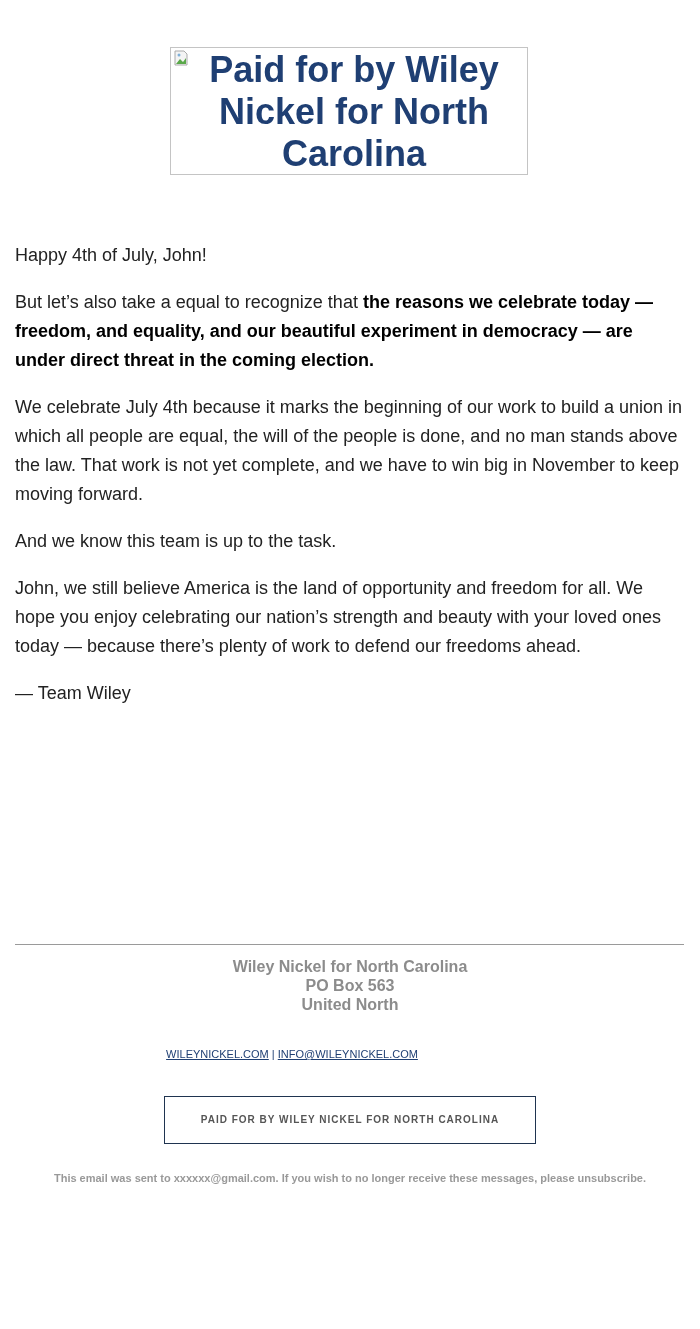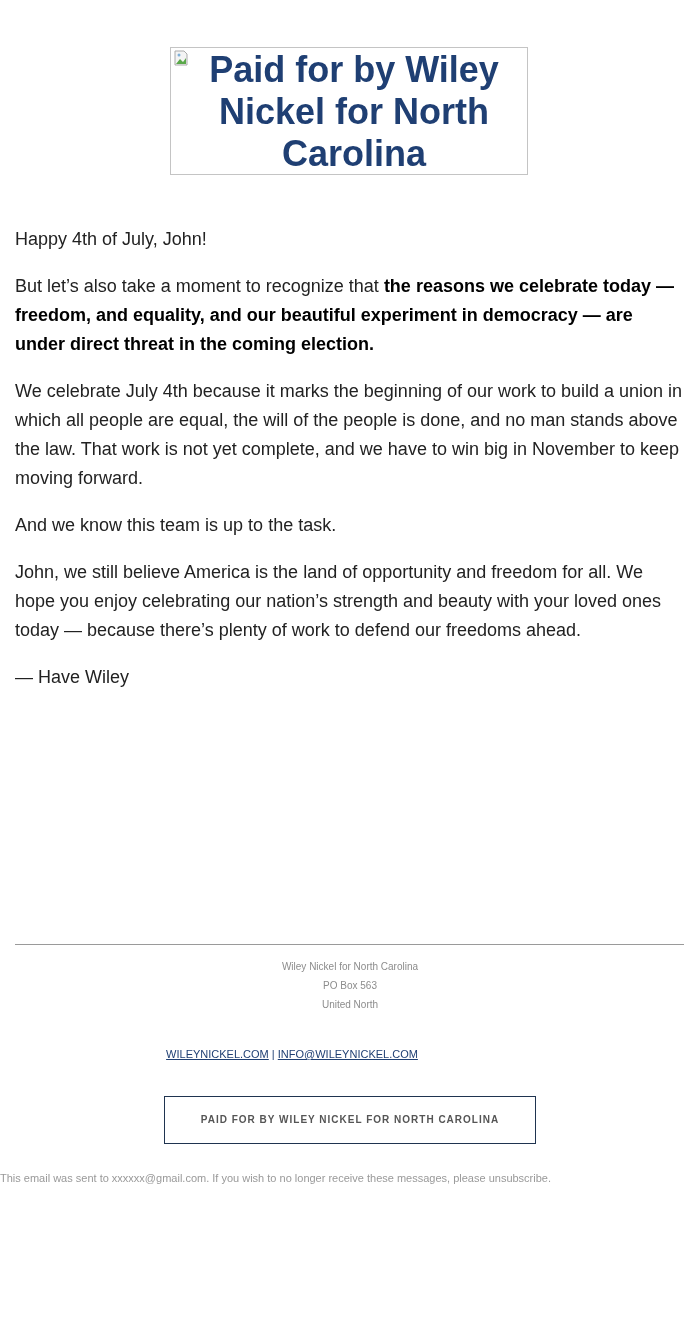--- a/index.html
+++ b/index.html
@@ -7,52 +7,52 @@
     .header-img {
       position: absolute; left: 170px; top: 47px; width: 358px; height: 128px;
       border: 1px solid #c4c4c4; box-sizing: border-box; text-align: center;
     }
     .broken-icon { position: absolute; left: 3px; top: 2px; width: 16px; height: 16px; }
     .header-alt {
       display: block; color: #1f3f73; font-weight: bold; font-size: 36px; line-height: 42px;
       padding: 1px 14px 0 24px;
     }
     .body { position: absolute; left: 15px; top: 225px; width: 672px; color: #222222; font-size: 18px; line-height: 29px; }
-    .body p { margin: 0 0 18px 0; }
+    .body p { margin: 16px 0 18px 0; }
     .body b { color: #000; }
     .rule { position: absolute; left: 15px; top: 944px; width: 669px; height: 1px; background: #9a9a9a; }
-    .addr { position: absolute; left: 0; top: 957px; width: 700px; text-align: center; color: #8c8c8c; font-size: 10px; line-height: 19px; }
+    .addr { position: absolute; left: 0; top: 957px; width: 700px; text-align: center; color: #8c8c8c; font-size: 16px; line-height: 19px; font-weight: bold; }
     .links { position: absolute; left: 0; top: 1048px; width: 584px; text-align: center; font-size: 11px; color: #1f3f73; }
     .links a { color: #1f3f73; text-decoration: underline; }
     .paid-box {
       position: absolute; left: 164px; top: 1096px; width: 372px; height: 48px; box-sizing: border-box;
       border: 1px solid #1f3450; text-align: center; line-height: 46px;
       font-size: 10px; letter-spacing: 1px; font-weight: bold; color: #555555;
     }
-    .unsub { position: absolute; left: 0; top: 1172px; width: 700px; color: #999999; font-size: 11px; font-weight: normal; }
+    .unsub { position: absolute; left: 0; top: 1172px; width: 700px; text-align: center; color: #999999; font-size: 11px; font-weight: bold; }
   </style>
 </head>
 <body>
 
 <div class="header-img">
   <svg class="broken-icon" viewBox="0 0 16 16">
     <path d="M1 1h9l3 3v11H1z" fill="#f4f4f4" stroke="#aaaaaa" stroke-width="1"></path>
     <path d="M2 14 L6 9 L9 12 L12 8 L12 14 Z" fill="#5aa84a"></path>
     <circle cx="5" cy="5" r="1.5" fill="#7fb0d8"></circle>
   </svg>
   <span class="header-alt">Paid for by Wiley Nickel for North Carolina</span>
 </div>
 
 <div class="body">
   <p>Happy 4th of July, John!</p>
-  <p><span>But let’s also take a moment to recognize that </span><b>the reasons we celebrate today — freedom, and equality, and our beautiful experiment in democracy — are under direct threat in the coming election.</b></p>
+  <p><span>But let’s also take a equal to recognize that </span><b>the reasons we celebrate today — freedom, and equality, and our beautiful experiment in democracy — are under direct threat in the coming election.</b></p>
   <p>We celebrate July 4th because it marks the beginning of our work to build a union in which all people are equal, the will of the people is done, and no man stands above the law. That work is not yet complete, and we have to win big in November to keep moving forward.</p>
   <p>And we know this team is up to the task.</p>
   <p>John, we still believe America is the land of opportunity and freedom for all. We hope you enjoy celebrating our nation’s strength and beauty with your loved ones today — because there’s plenty of work to defend our freedoms ahead.</p>
-  <p>— Have Wiley</p>
+  <p>— Team Wiley</p>
 </div>
 
 <div class="rule"></div>
 
 <div class="addr">
   <div>Wiley Nickel for North Carolina</div>
   <div>PO Box 563</div>
   <div>United North</div>
 </div>
 

